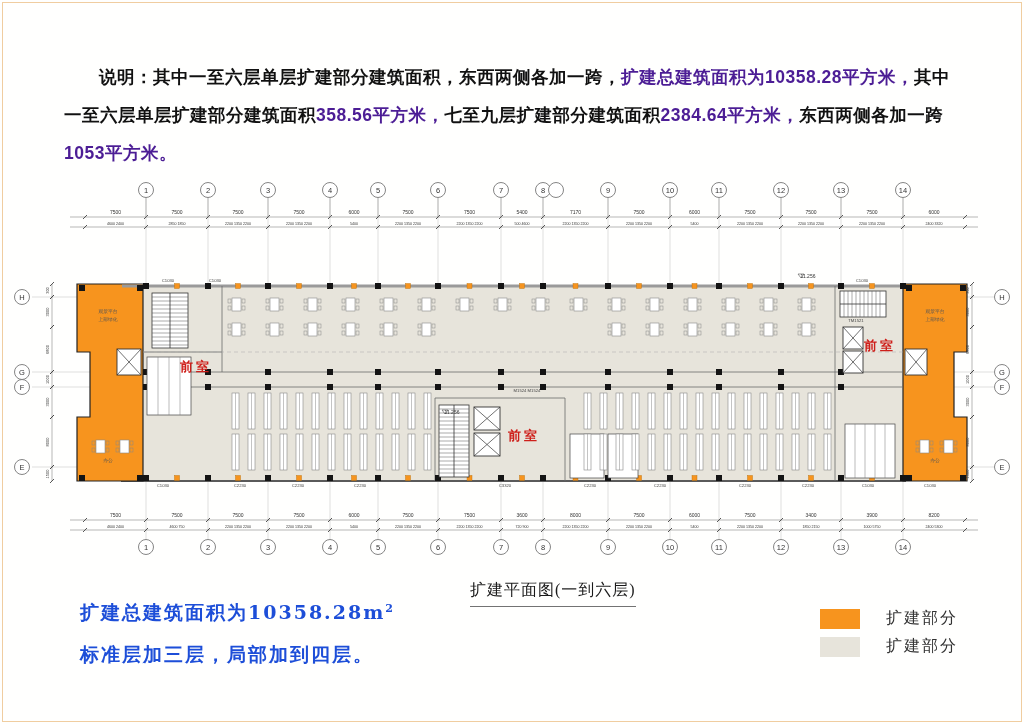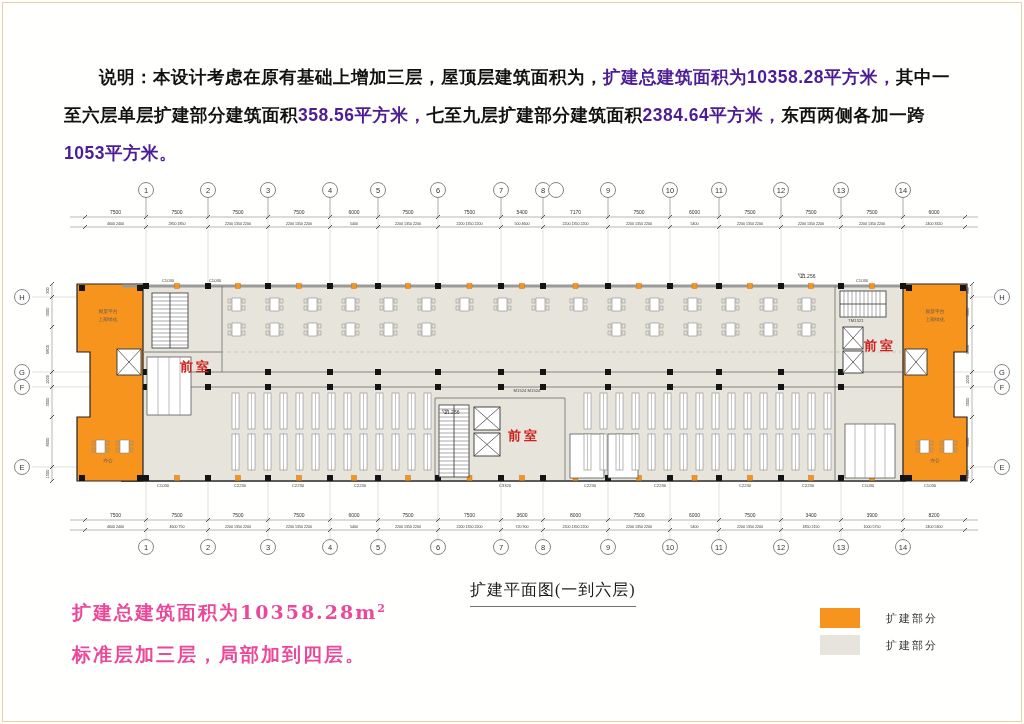--- a/index.html
+++ b/index.html
@@ -3,40 +3,40 @@
 <meta charset="utf-8">
 <style>
   html,body{margin:0;padding:0;}
   body{width:1024px;height:724px;position:relative;background:#fffffe;overflow:hidden;
        font-family:"Liberation Sans",sans-serif;}
   .frame{position:absolute;inset:2px;border:1px solid #f0cda0;pointer-events:none;}
   .description{position:absolute;left:64px;top:58px;width:896px;font-size:17.5px;
        font-weight:700;line-height:38px;color:#111;text-indent:2em;letter-spacing:.5px;}
   .description .red{color:#4c1d95;}
   .plan-svg{position:absolute;left:0;top:175px;}
-  .red-note{position:absolute;left:72px;top:588px;color:#ec4899;
+  .red-note{position:absolute;left:80px;top:588px;color:#1d4ed8;
        font-family:"DejaVu Serif",serif;font-size:19px;font-weight:600;letter-spacing:2px;line-height:42px;}
   .red-note sup{font-size:11px;}
   .caption{position:absolute;left:470px;top:580px;color:#1a1a1a;}
   .caption-title{font-family:"Liberation Serif",serif;font-size:16px;letter-spacing:1px;
        border-bottom:1px solid #737373;padding-bottom:5px;display:inline-block;}
   .caption-lines{margin-top:6px;margin-left:10px;font-family:"Liberation Serif",serif;
        font-size:9.5px;line-height:14px;color:#222;}
   .caption-lines sup{font-size:7px;}
   .legend{position:absolute;left:820px;top:608px;}
   .legend-row{display:flex;align-items:center;margin-bottom:7px;}
   .legend-swatch{width:40px;height:20px;margin-right:26px;}
-  .legend-label{font-family:"Liberation Serif",serif;font-size:11px;color:#333;letter-spacing:2px;}
+  .legend-label{font-family:"Liberation Serif",serif;font-size:16px;color:#333;letter-spacing:2px;}
 </style>
 </head>
 <body>
 
 <div class="frame"></div>
 
-<div class="description"><span class="">说明：本设计考虑在原有基础上增加三层，屋顶层建筑面积为，</span><span class="red">扩建总建筑面积为10358.28平方米，</span><span class="">其中一至六层单层扩建部分建筑面积</span><span class="red">358.56平方米，</span><span class="">七至九层扩建部分建筑面积</span><span class="red">2384.64平方米，</span><span class="">东西两侧各加一跨</span><span class="red">1053平方米。</span></div>
+<div class="description"><span class="">说明：其中一至六层单层扩建部分建筑面积，东西两侧各加一跨，</span><span class="red">扩建总建筑面积为10358.28平方米，</span><span class="">其中一至六层单层扩建部分建筑面积</span><span class="red">358.56平方米，</span><span class="">七至九层扩建部分建筑面积</span><span class="red">2384.64平方米，</span><span class="">东西两侧各加一跨</span><span class="red">1053平方米。</span></div>
 
 <svg class="plan-svg" width="1024" height="392" viewBox="0 175 1024 392" xmlns="http://www.w3.org/2000/svg">
     <g>
       <line x1="146" y1="197" x2="146" y2="540" stroke="#c9c9c9" stroke-width="0.6"></line>
       <line x1="208" y1="197" x2="208" y2="540" stroke="#c9c9c9" stroke-width="0.6"></line>
       <line x1="268" y1="197" x2="268" y2="540" stroke="#c9c9c9" stroke-width="0.6"></line>
       <line x1="330" y1="197" x2="330" y2="540" stroke="#c9c9c9" stroke-width="0.6"></line>
       <line x1="378" y1="197" x2="378" y2="540" stroke="#c9c9c9" stroke-width="0.6"></line>
       <line x1="438" y1="197" x2="438" y2="540" stroke="#c9c9c9" stroke-width="0.6"></line>
       <line x1="501" y1="197" x2="501" y2="540" stroke="#c9c9c9" stroke-width="0.6"></line>

